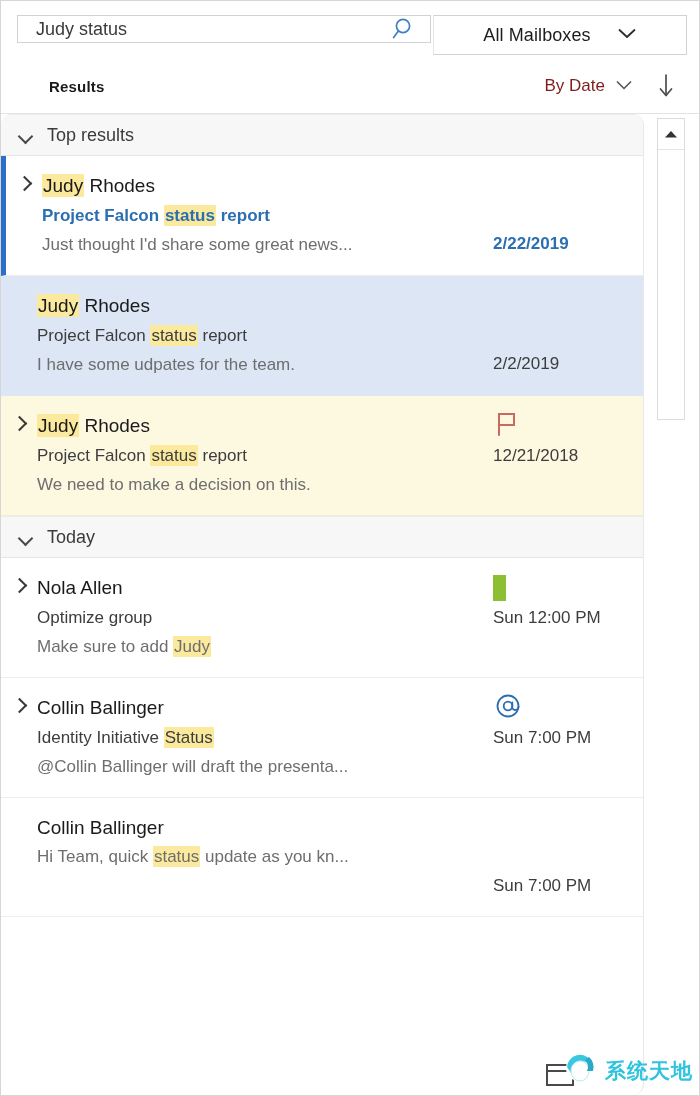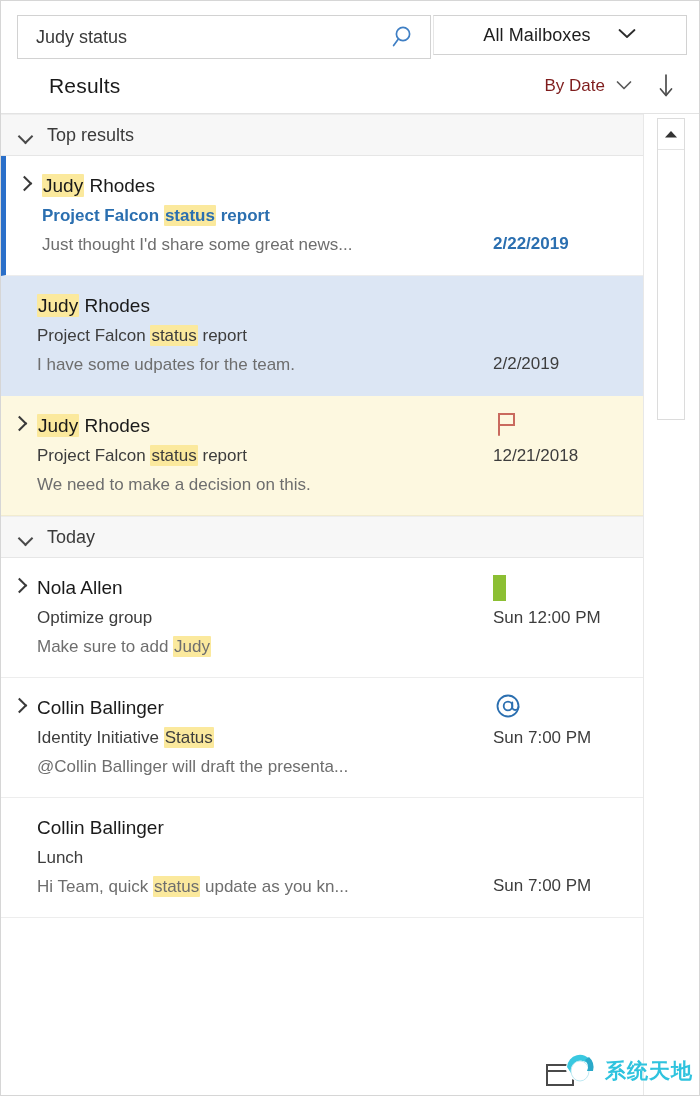--- a/index.html
+++ b/index.html
@@ -33,21 +33,21 @@
     height: 58px;
     min-height: 58px;
     display: flex;
     align-items: stretch;
     padding: 14px 12px 0 16px;
     box-sizing: border-box;
     background: #ffffff;
   }
   .search-box {
     flex: 0 0 414px;
-    height: 44px;
+    height: 28px;
     border: 1px solid #d2d2d2;
     box-sizing: border-box;
     display: flex;
     align-items: center;
     background: #fff;
     padding: 0 10px 0 18px;
   }
   .search-input {
     flex: 1 1 auto;
     border: none;
@@ -91,22 +91,22 @@
   .results-header {
     height: 54px;
     min-height: 54px;
     display: flex;
     align-items: center;
     padding: 0 22px 0 48px;
     box-sizing: border-box;
     background: #ffffff;
   }
   .results-title {
-    font-size: 21px;
-    font-weight: normal;
+    font-size: 15px;
+    font-weight: bold;
     color: #1a1a1a;
     letter-spacing: .2px;
   }
   .results-spacer { flex: 1 1 auto; }
   .sort-control {
     display: flex;
     align-items: center;
     gap: 10px;
     cursor: pointer;
     margin-right: 22px;
@@ -130,20 +130,21 @@
     display: flex;
     min-height: 0;
     border-top: 1px solid #e3e3e3;
   }
   .list {
     flex: 1 1 auto;
     min-width: 0;
     overflow: hidden;
     background: #ffffff;
     border-right: 1px solid #e8e8e8;
+    border-radius: 11px;
   }
   .scroll-col {
     flex: 0 0 55px;
     background: #ffffff;
     position: relative;
     display: flex;
     justify-content: center;
   }
   .scrollbar {
     position: absolute;
@@ -460,21 +461,20 @@
             </div>
             <div class="date">Sun 7:00 PM</div>
           </div>
         </div>
         <div class="mail-row">
           <div class="row-chev empty">
             <span class="chev-right"></span>
           </div>
           <div class="row-main">
             <div class="sender">Collin Ballinger</div>
-            <div class="subject">Lunch</div>
             <div class="preview">Hi Team, quick <mark>status</mark> update as you kn...</div>
           </div>
           <div class="row-side">
             <div class="row-icon"></div>
             <div class="date pushed">Sun 7:00 PM</div>
           </div>
         </div>
       </div>
     <div class="scroll-col">
       <div class="scrollbar">

